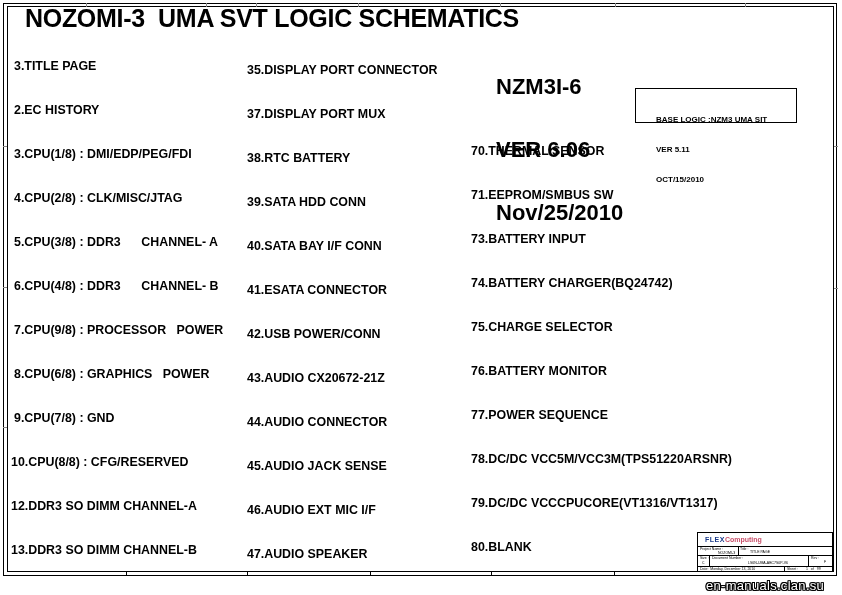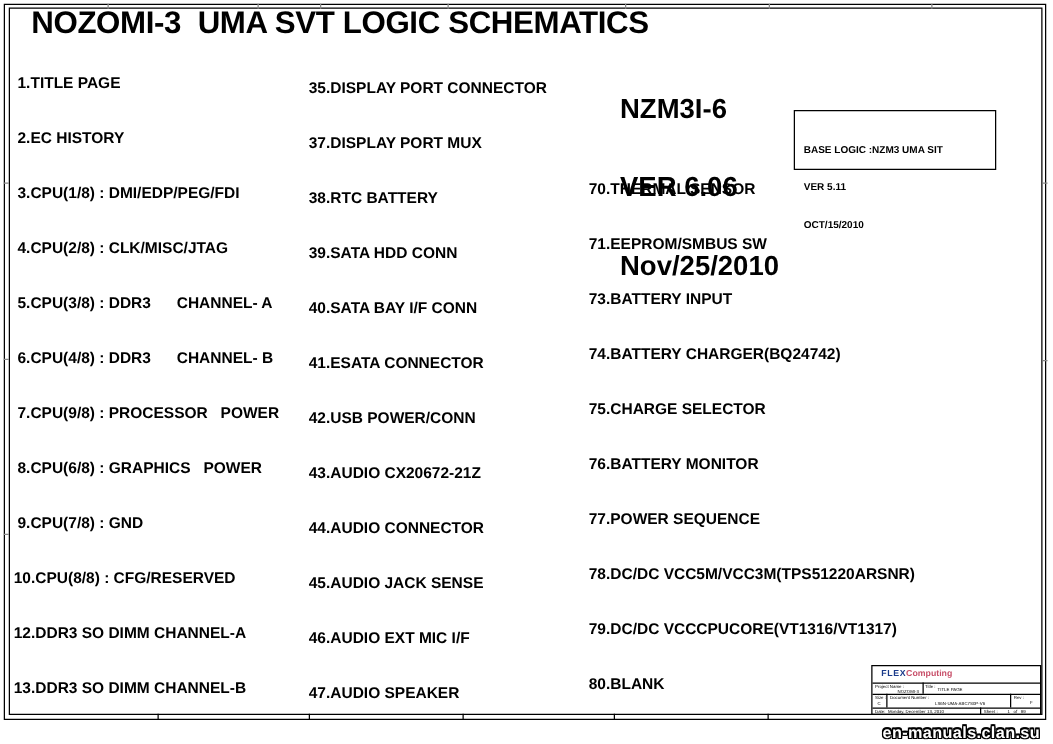--- a/index.html
+++ b/index.html
@@ -18,33 +18,33 @@
            letter-spacing: -0.3px; white-space: pre; line-height: 28px; }
   .col { position: absolute; font-weight: bold; font-size: 12.4px; line-height: 14.65px;
          white-space: pre; }
   .col div { height: 14.65px; }
   #col1 { left: 14px; top: 30px; }
   #col1 .idx-10plus { margin-left: -3px; }
   #col2 { left: 247px; top: 34px; }
   #col3 { left: 471px; top: 115px; }
   .version { position: absolute; left: 496px; top: 34px; font-weight: bold; font-size: 22px;
              line-height: 21px; white-space: pre; }
-  .base-box { position: absolute; left: 635px; top: 88px; width: 162px; height: 48px;
-              border: 1px solid #000; box-sizing: border-box; padding: 6px 0 0 7px;
+  .base-box { position: absolute; left: 635px; top: 88px; width: 162px; height: 35px;
+              border: 1px solid #000; box-sizing: border-box; padding: 6px 0 0 20px;
               font-size: 8px; font-weight: bold; line-height: 10px; white-space: pre; }
   .titleblock { position: absolute; left: 697px; top: 532px; width: 136px; height: 40px;
                 border: 1px solid #000; box-sizing: border-box; font-size: 3.5px; }
   .tb-row { position: absolute; left: 0; width: 100%; border-top: 1px solid #000; }
   .tb-logo { position: absolute; left: 7px; top: 3px; font-size: 7px; font-weight: bold;
              white-space: pre; }
   .tb-logo .flex { color: #1a3a8a; letter-spacing: 0.5px; }
   .tb-logo .comp { color: #c8506a; }
   .tb-cell { position: absolute; font-size: 3.5px; white-space: pre; color:#000; }
   .tb-vline { position: absolute; width: 1px; background: #000; }
-  .watermark { position: absolute; left: 706px; top: 578px; font-size: 13px; font-weight: bold;
+  .watermark { position: absolute; left: 706px; top: 578px; font-size: 13px; font-weight: normal;
                color: #fff; letter-spacing: 0.3px;
                text-shadow: -1px -1px 0 #000, 1px -1px 0 #000, -1px 1px 0 #000, 1px 1px 0 #000,
                             0 1px 0 #000, 0 -1px 0 #000, 1px 0 0 #000, -1px 0 0 #000; white-space: pre; }
 </style>
 </head>
 <body>
 
 <div class="outer-frame"></div>
 <div class="inner-frame"></div>
 
@@ -62,21 +62,21 @@
 <div class="tick tick-bot" style="left:614px"></div>
 <div class="tick tick-left" style="top:146px"></div>
 <div class="tick tick-left" style="top:287px"></div>
 <div class="tick tick-left" style="top:427px"></div>
 <div class="tick tick-right" style="top:146px"></div>
 <div class="tick tick-right" style="top:288px"></div>
 
 <div class="title">NOZOMI-3  UMA SVT LOGIC SCHEMATICS</div>
 
 <div class="col" id="col1">
-  <div>1.TITLE PAGE</div>
+  <div>3.TITLE PAGE</div>
   <div>2.EC HISTORY</div>
   <div>3.CPU(1/8) : DMI/EDP/PEG/FDI</div>
   <div>4.CPU(2/8) : CLK/MISC/JTAG</div>
   <div>5.CPU(3/8) : DDR3      CHANNEL- A</div>
   <div>6.CPU(4/8) : DDR3      CHANNEL- B</div>
   <div>7.CPU(9/8) : PROCESSOR   POWER</div>
   <div>8.CPU(6/8) : GRAPHICS   POWER</div>
   <div>9.CPU(7/8) : GND</div>
   <div class="idx-10plus">10.CPU(8/8) : CFG/RESERVED</div>
   <div class="idx-10plus">12.DDR3 SO DIMM CHANNEL-A</div>

